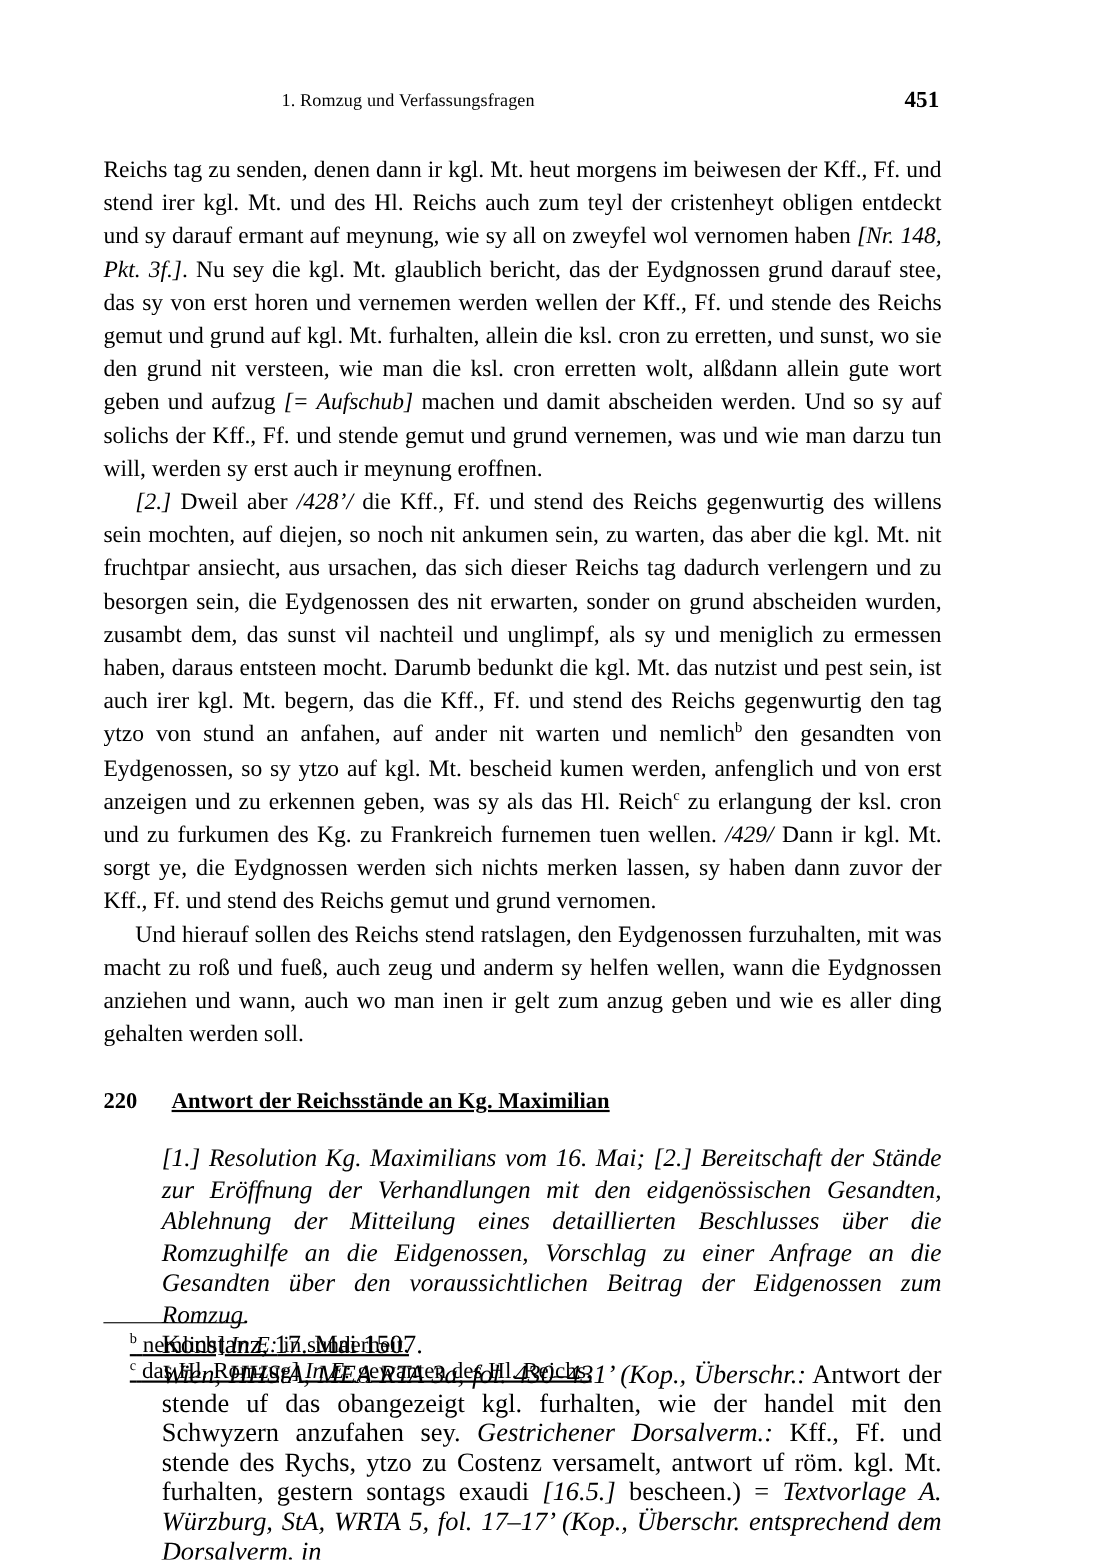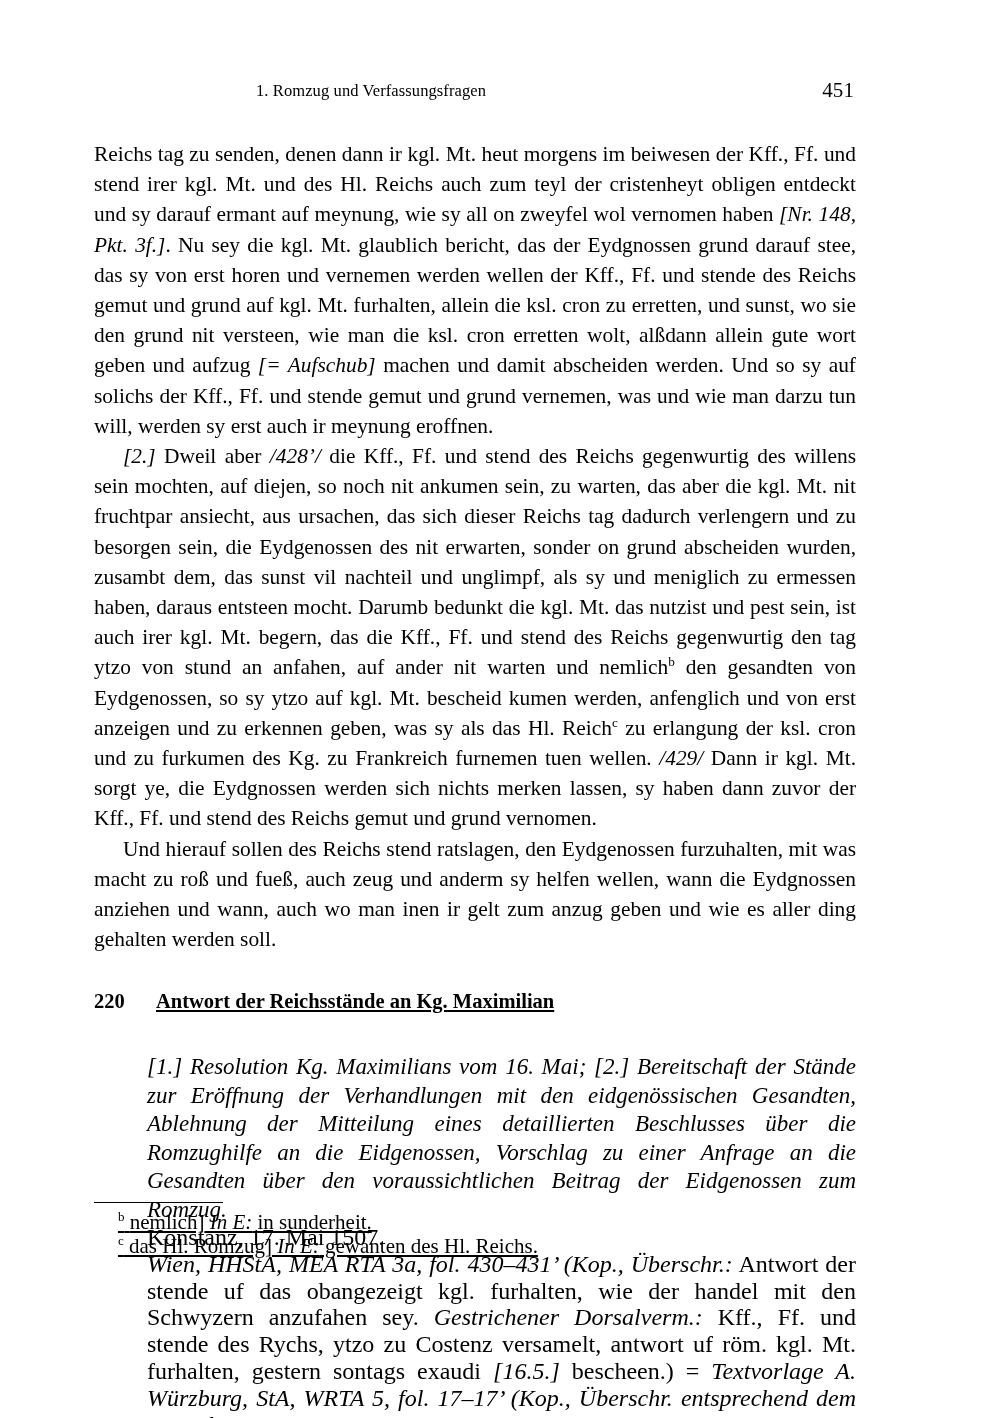--- a/index.html
+++ b/index.html
@@ -34,20 +34,21 @@
     letter-spacing: 0.1px;
     margin-bottom: 30px;
   }
   .runhead-spacer { width: 162px; flex: none; }
   .runhead-title { flex: 1 1 auto; }
   .runhead-folio {
     flex: none;
     font-size: 21px;
     margin-left: auto;
     padding-right: 2px;
+    font-weight: bold;
   }
 
   
   .body-text {
     font-size: 21.4px;
     line-height: 30.2px;
     text-align: justify;
     text-justify: inter-word;
     hyphens: none;
     margin-top: 36px;
@@ -66,21 +67,21 @@
     font-style: normal;
   }
 
   
   .section-head {
     display: flex;
     align-items: baseline;
     font-weight: bold;
     font-size: 20.5px;
     margin-top: 36px;
-    margin-bottom: 40px;
+    margin-bottom: 26px;
   }
   .section-num {
     width: 62px;
     flex: none;
   }
   .section-title { flex: 1 1 auto; text-decoration: underline; }
 
   
   .regest {
     margin-left: 53px;

